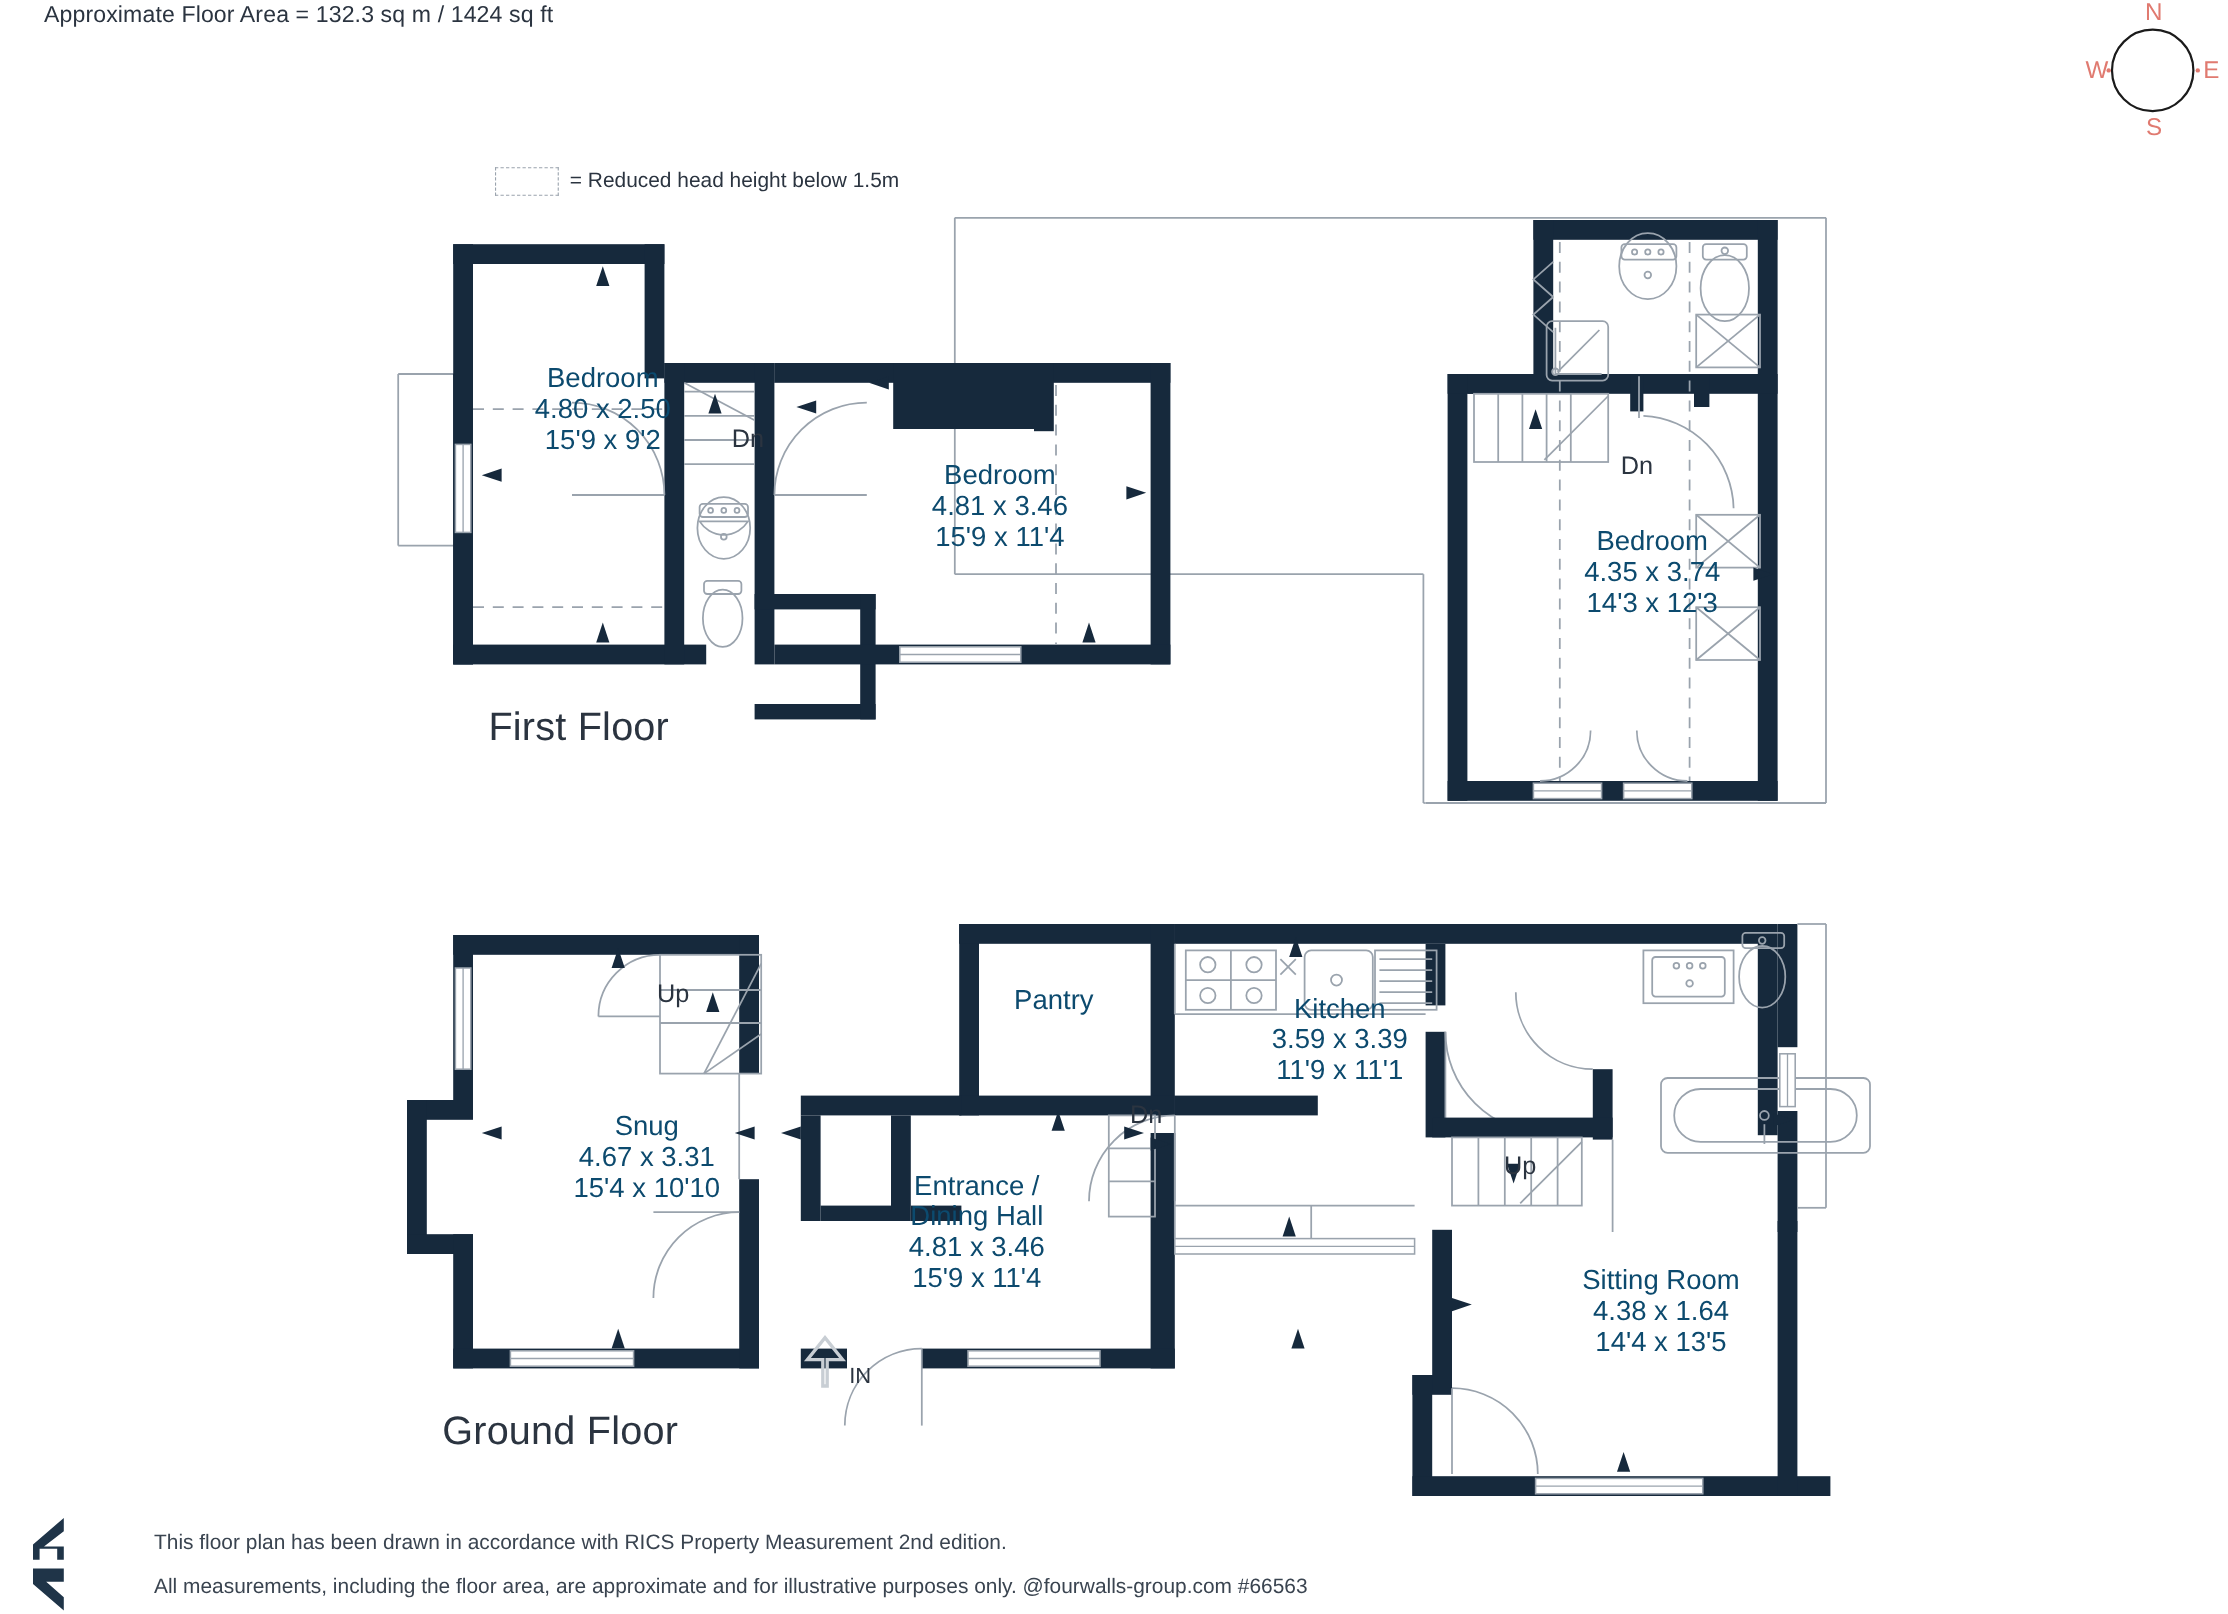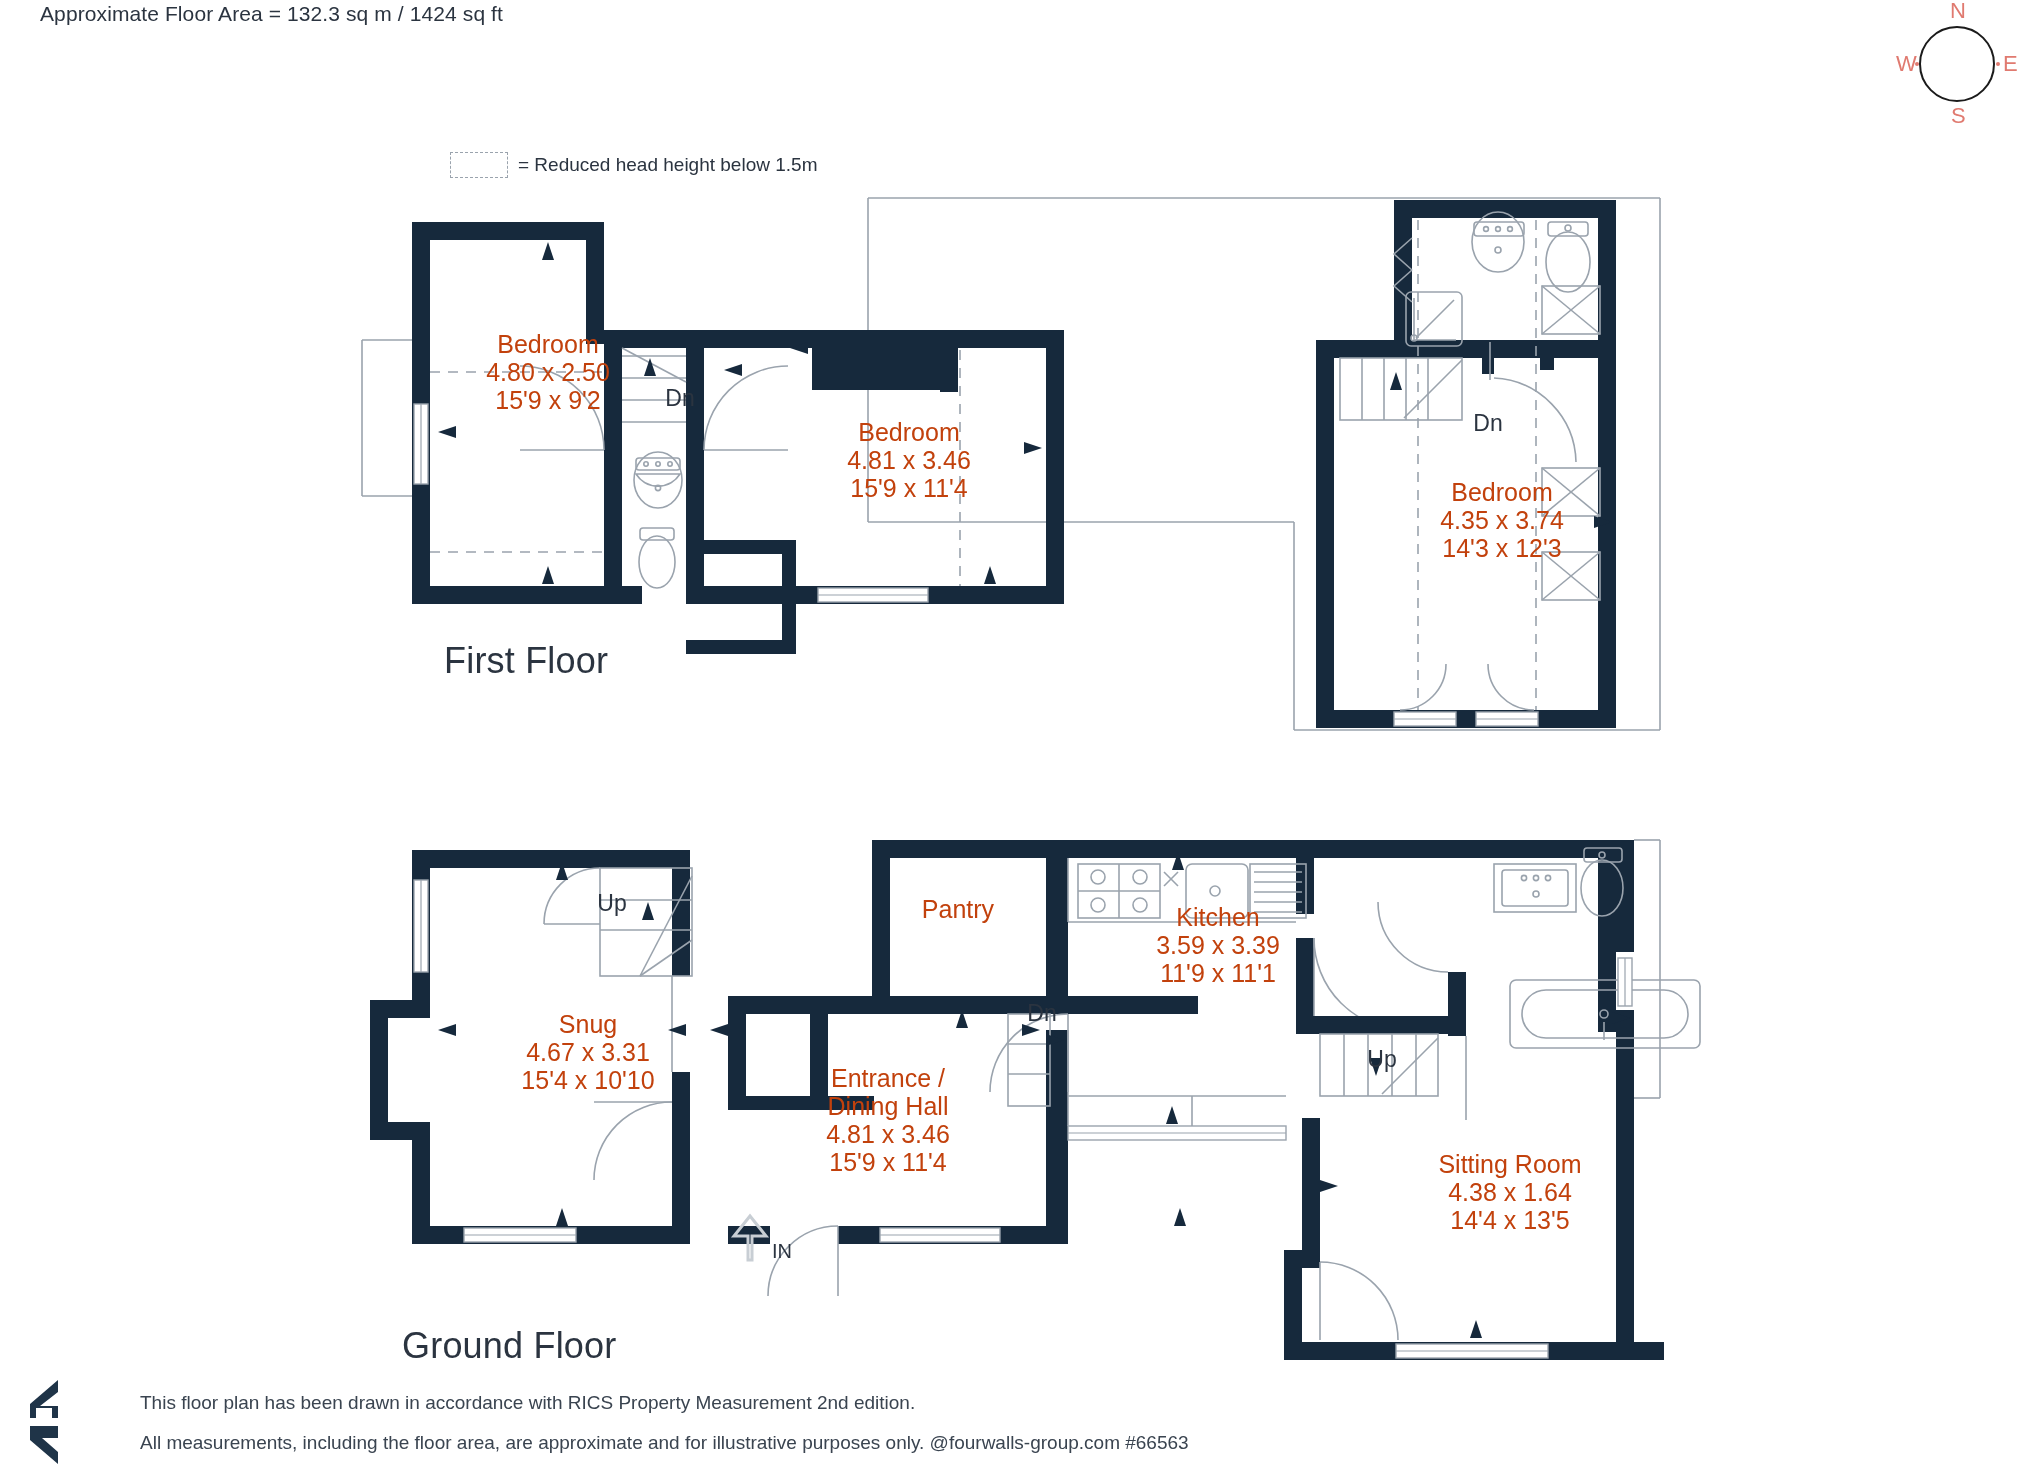--- a/index.html
+++ b/index.html
@@ -62,28 +62,28 @@
   #legend .legend-text { font-size: 19px; color: #2b3440; white-space: nowrap; }
 
   
   .floor-title {
     font-size: 36px;
     color: #2b3440;
     letter-spacing: 0.2px;
     white-space: nowrap;
   }
   #first-floor-title { left: 412px; top: 640px; }
-  #ground-floor-title { left: 370px; top: 1325px; }
+  #ground-floor-title { left: 370px; top: 1280px; }
 
   
   .room-label {
     text-align: center;
     font-size: 25px;
     line-height: 28px;
-    color: #c2410c;
+    color: #0c4a6e;
     white-space: nowrap;
     transform: translateX(-50%);
   }
   .room-label .nm { display: block; }
   .room-label .dm { display: block; }
 
   .stair-label {
     font-size: 23px;
     color: #2b3440;
     transform: translateX(-50%);

